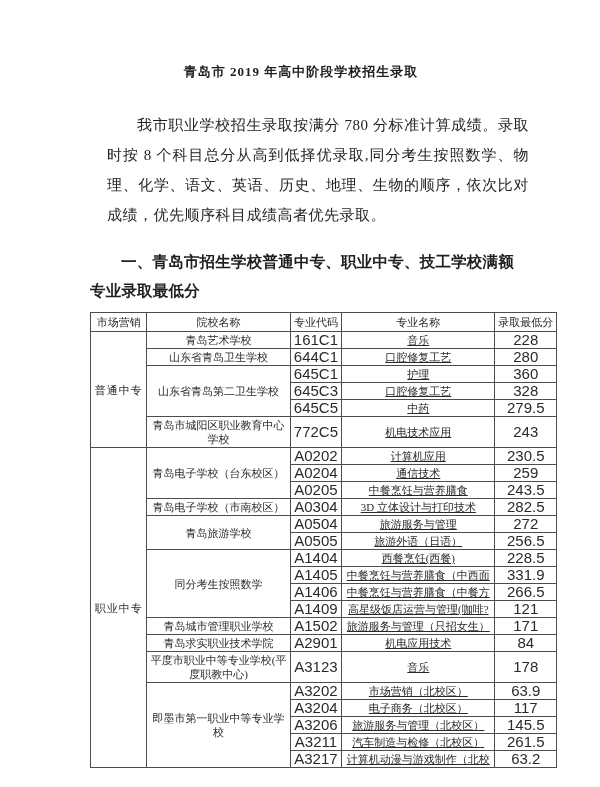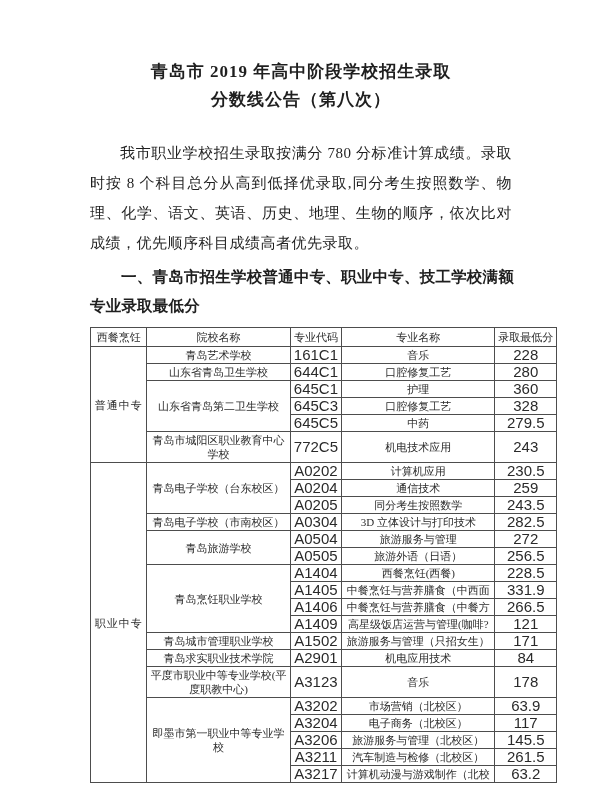--- a/index.html
+++ b/index.html
@@ -8,29 +8,29 @@
     background:#ffffff;
     color:#1f1f1f;
     font-family:"Liberation Serif", serif;
     position:relative;
     overflow:hidden;
   }
   .page { padding:58px 0 0 90px; width:470px; position:relative; }
   .doc-title {
     width:422px;
     margin:0 0 24px 0;
-    font-size:17px;
+    font-size:13px;
     font-weight:bold;
     line-height:28px;
     text-align:center;
     letter-spacing:1px;
   }
   .intro {
     width:422px;
-    margin:0;
+    margin:17px;
     font-size:15px;
     line-height:30px;
     text-indent:2em;
     text-align:justify;
     letter-spacing:0.5px;
   }
   .section-heading {
     width:424px;
     margin:4px 0 7px 0;
     font-size:15.5px;
@@ -55,46 +55,46 @@
     padding:1px 2px;
     line-height:14px;
   }
   table.scores th { font-weight:normal; height:16px; }
   table.scores td { height:14px; }
   td.cat-cell { letter-spacing:1px; }
   td.code-cell, td.score-cell {
     font-family:"Liberation Sans", sans-serif;
     font-size:15px;
   }
-  td.major-cell { white-space:nowrap; overflow:hidden; }
+  td.major-cell { white-space:nowrap; overflow:hidden;text-decoration:underline; }
   td.school-cell { line-height:13px; }
   .watermark { position:absolute; pointer-events:none; }
 </style>
 </head>
 <body>
 
 <div class="page">
 
-  <h1 class="doc-title"><span>青岛市 2019 年高中阶段学校招生录取</span><br><span>分数线公告（第八次）</span></h1>
+  <h1 class="doc-title"><span>青岛市 2019 年高中阶段学校招生录取</span><br></h1>
 
   <p class="intro">我市职业学校招生录取按满分 780 分标准计算成绩。录取时按 8 个科目总分从高到低择优录取,同分考生按照数学、物理、化学、语文、英语、历史、地理、生物的顺序，依次比对成绩，优先顺序科目成绩高者优先录取。</p>
 
   <p class="section-heading">一、青岛市招生学校普通中专、职业中专、技工学校满额专业录取最低分</p>
 
   <table class="scores">
     <colgroup>
       <col style="width:56px">
       <col style="width:142px">
       <col style="width:51px">
       <col style="width:152px">
       <col style="width:61px">
     </colgroup>
     <thead>
       <tr id="table-head-row">
-          <th>西餐烹饪</th>
+          <th>市场营销</th>
           <th>院校名称</th>
           <th>专业代码</th>
           <th>专业名称</th>
           <th>录取最低分</th>
         </tr>
     </thead>
     <tbody id="table-body">
         <tr>
           <td class="cat-cell" rowspan="6">普通中专</td>
           <td class="school-cell" rowspan="1">青岛艺术学校</td>
@@ -137,42 +137,42 @@
           <td class="major-cell">计算机应用</td>
           <td class="score-cell">230.5</td>
         </tr>
         <tr>
           <td class="code-cell">A0204</td>
           <td class="major-cell">通信技术</td>
           <td class="score-cell">259</td>
         </tr>
         <tr>
           <td class="code-cell">A0205</td>
-          <td class="major-cell">同分考生按照数学</td>
+          <td class="major-cell">中餐烹饪与营养膳食</td>
           <td class="score-cell">243.5</td>
         </tr>
         <tr>
           <td class="school-cell" rowspan="1">青岛电子学校（市南校区）</td>
           <td class="code-cell">A0304</td>
           <td class="major-cell">3D 立体设计与打印技术</td>
           <td class="score-cell">282.5</td>
         </tr>
         <tr>
           <td class="school-cell" rowspan="2">青岛旅游学校</td>
           <td class="code-cell">A0504</td>
           <td class="major-cell">旅游服务与管理</td>
           <td class="score-cell">272</td>
         </tr>
         <tr>
           <td class="code-cell">A0505</td>
           <td class="major-cell">旅游外语（日语）</td>
           <td class="score-cell">256.5</td>
         </tr>
         <tr>
-          <td class="school-cell" rowspan="4">青岛烹饪职业学校</td>
+          <td class="school-cell" rowspan="4">同分考生按照数学</td>
           <td class="code-cell">A1404</td>
           <td class="major-cell">西餐烹饪(西餐)</td>
           <td class="score-cell">228.5</td>
         </tr>
         <tr>
           <td class="code-cell">A1405</td>
           <td class="major-cell">中餐烹饪与营养膳食（中西面</td>
           <td class="score-cell">331.9</td>
         </tr>
         <tr>

